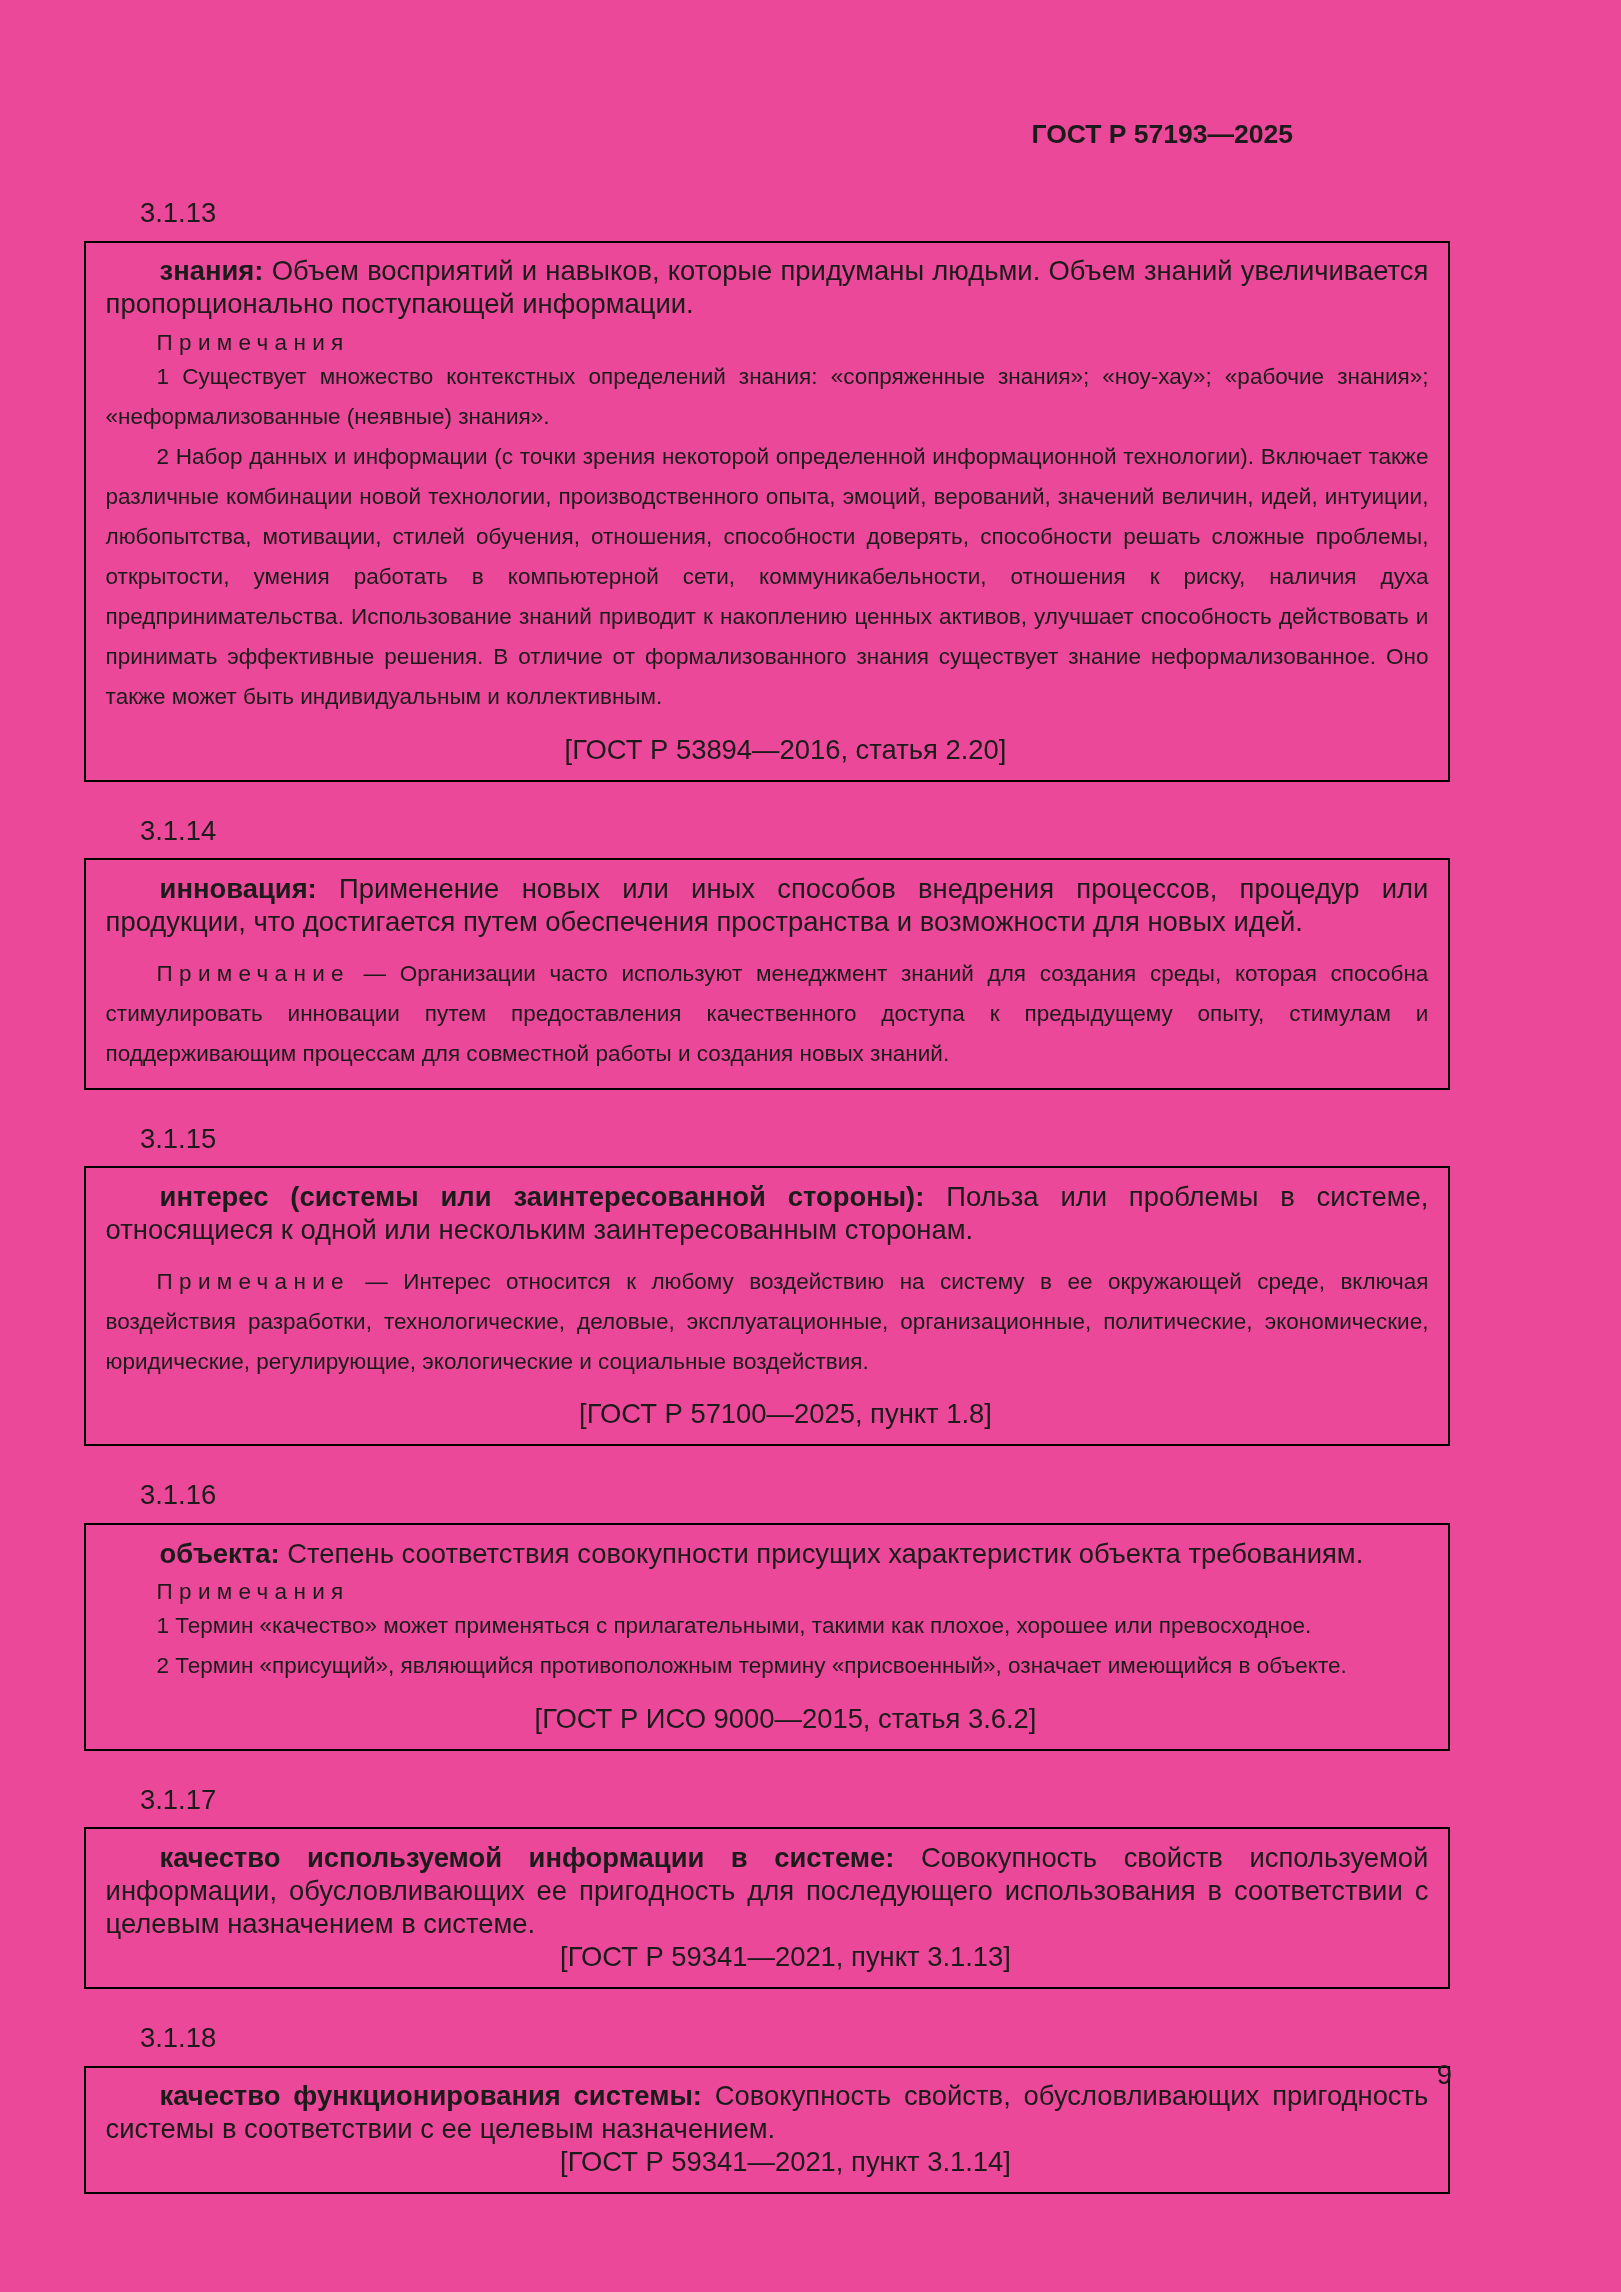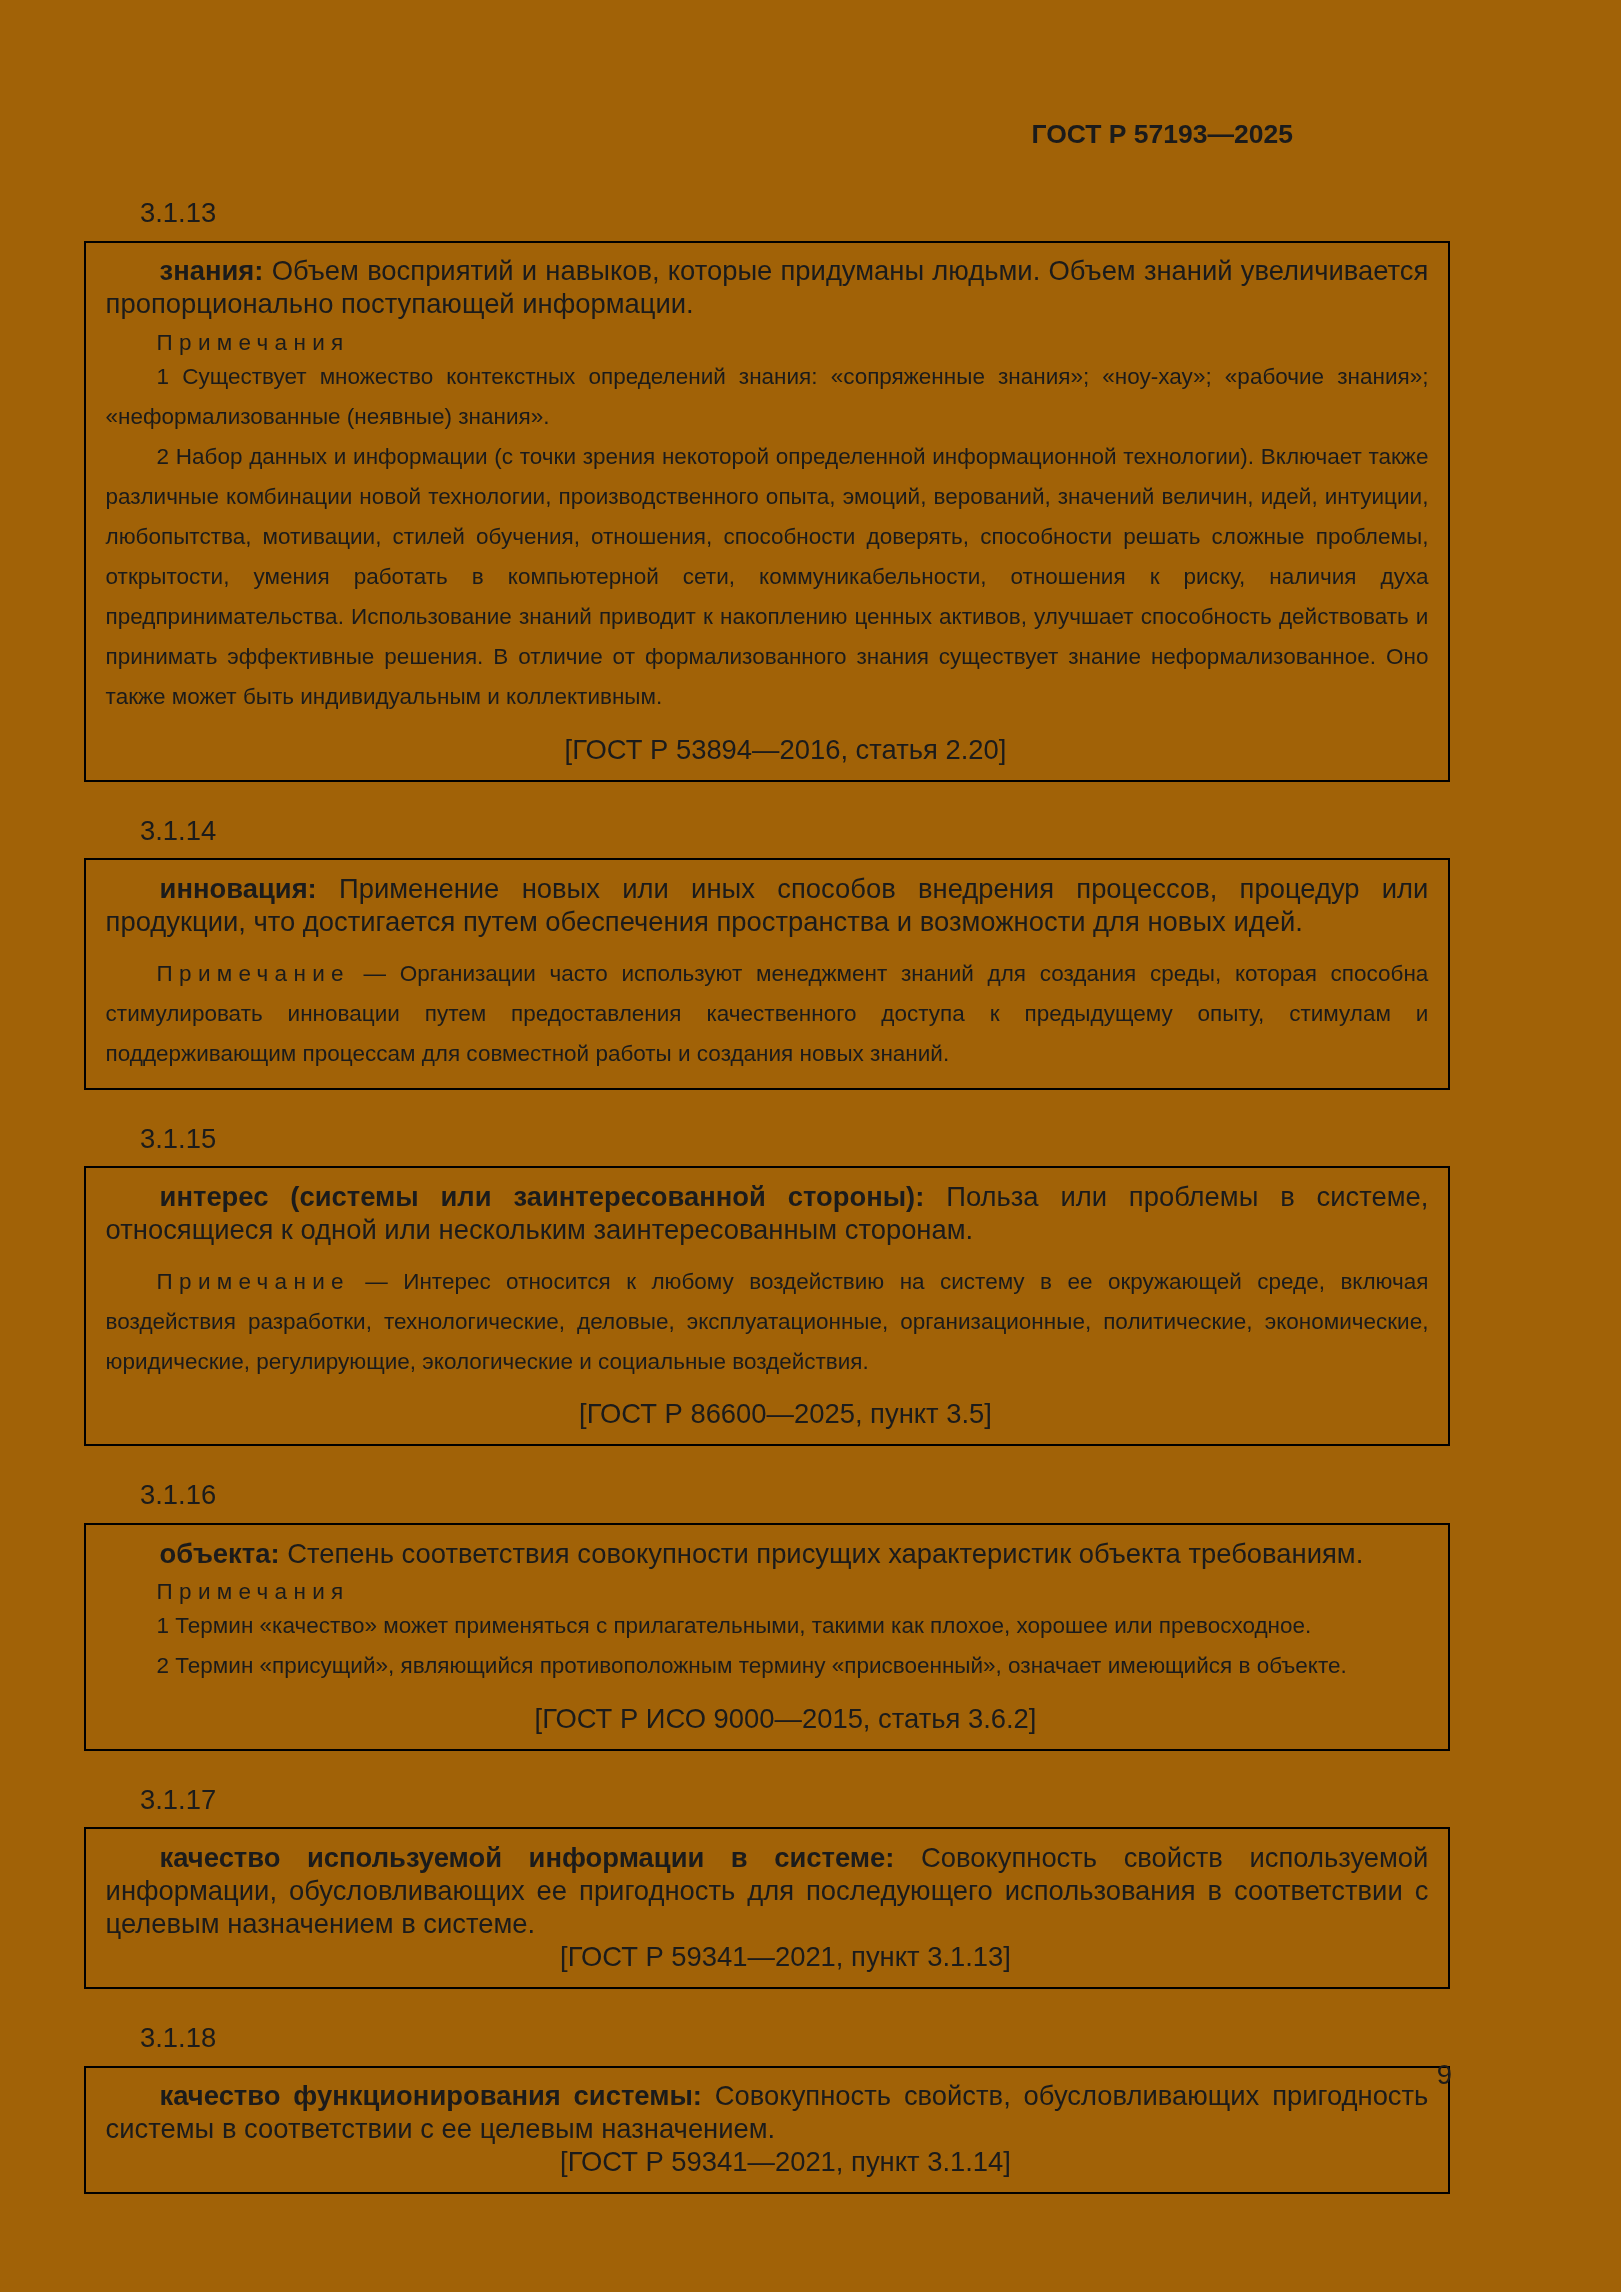--- a/index.html
+++ b/index.html
@@ -1,20 +1,20 @@
 <!DOCTYPE html>
 <html><head>
 <meta charset="utf-8">
 <style>
   * { margin:0; padding:0; box-sizing:border-box; }
   html,body { background:#ffffff; }
   .page {
     position:relative;
     width:1621px; height:2293px;
-    background:#a16207;
+    background:#ec4899;
     color:#1b1b1b;
     font-family:"Liberation Sans", sans-serif;
     overflow:hidden;
   }
   .content {
     position:absolute;
     left:84px; top:118px;
     width:1366px;
   }
   .doc-header {
@@ -108,21 +108,21 @@
       <div class="clause-number">3.1.15</div>
       <div class="term-box">
         <p class="def">
           <b>интерес (системы или заинтересованной стороны):</b>
           <span>Польза или проблемы в системе, относящиеся к одной или нескольким заинтересованным сторонам.</span>
         </p>
         <p class="note note-single">
           <span class="note-label">Примечание</span>
           <span>— Интерес относится к любому воздействию на систему в ее окружающей среде, включая воздействия разработки, технологические, деловые, эксплуатационные, организационные, политические, экономические, юридические, регулирующие, экологические и социальные воздействия.</span>
         </p>
-        <p class="citation">[ГОСТ Р 86600—2025, пункт 3.5]</p>
+        <p class="citation">[ГОСТ Р 57100—2025, пункт 1.8]</p>
       </div>
     </div>
 
     <div class="clause">
       <div class="clause-number">3.1.16</div>
       <div class="term-box">
         <p class="def">
           <b>объекта:</b>
           <span>Степень соответствия совокупности присущих характеристик объекта требованиям.</span>
         </p>

